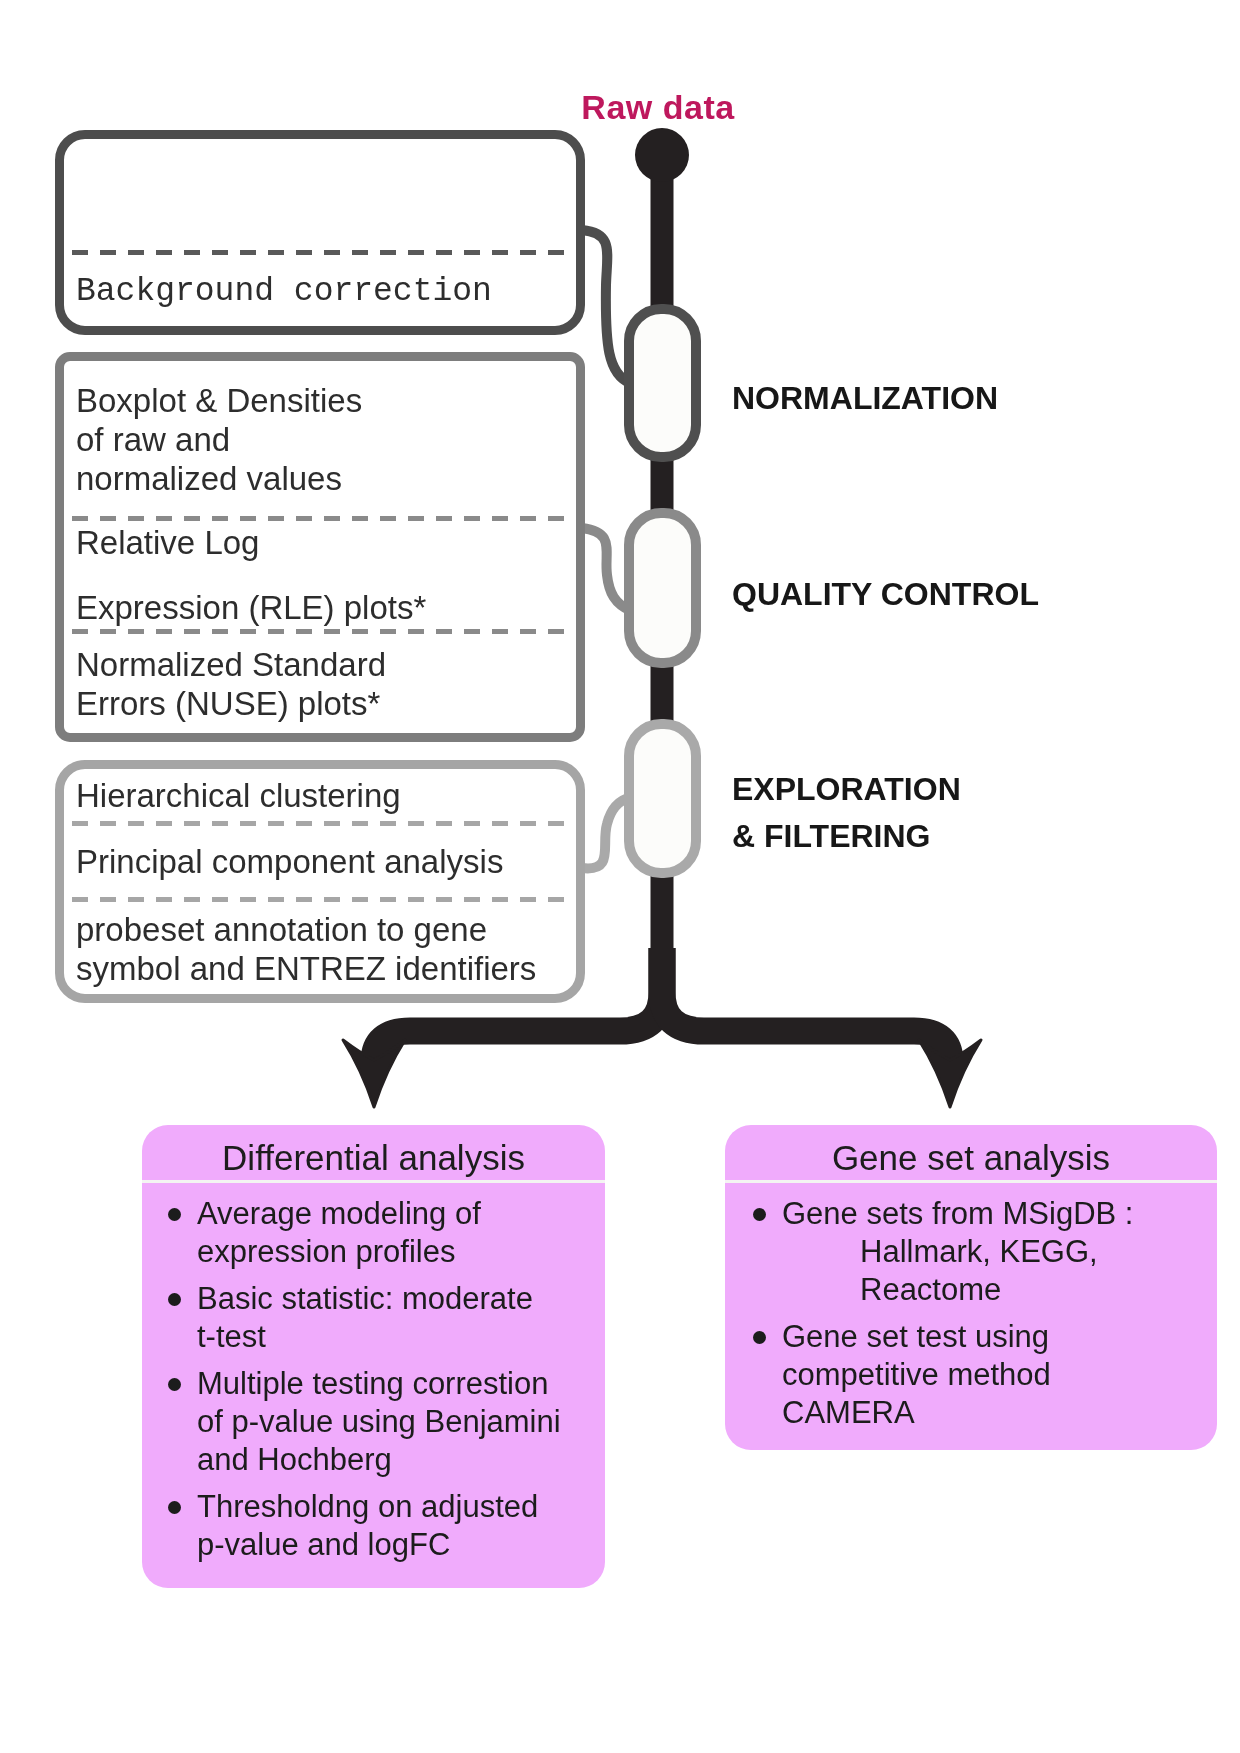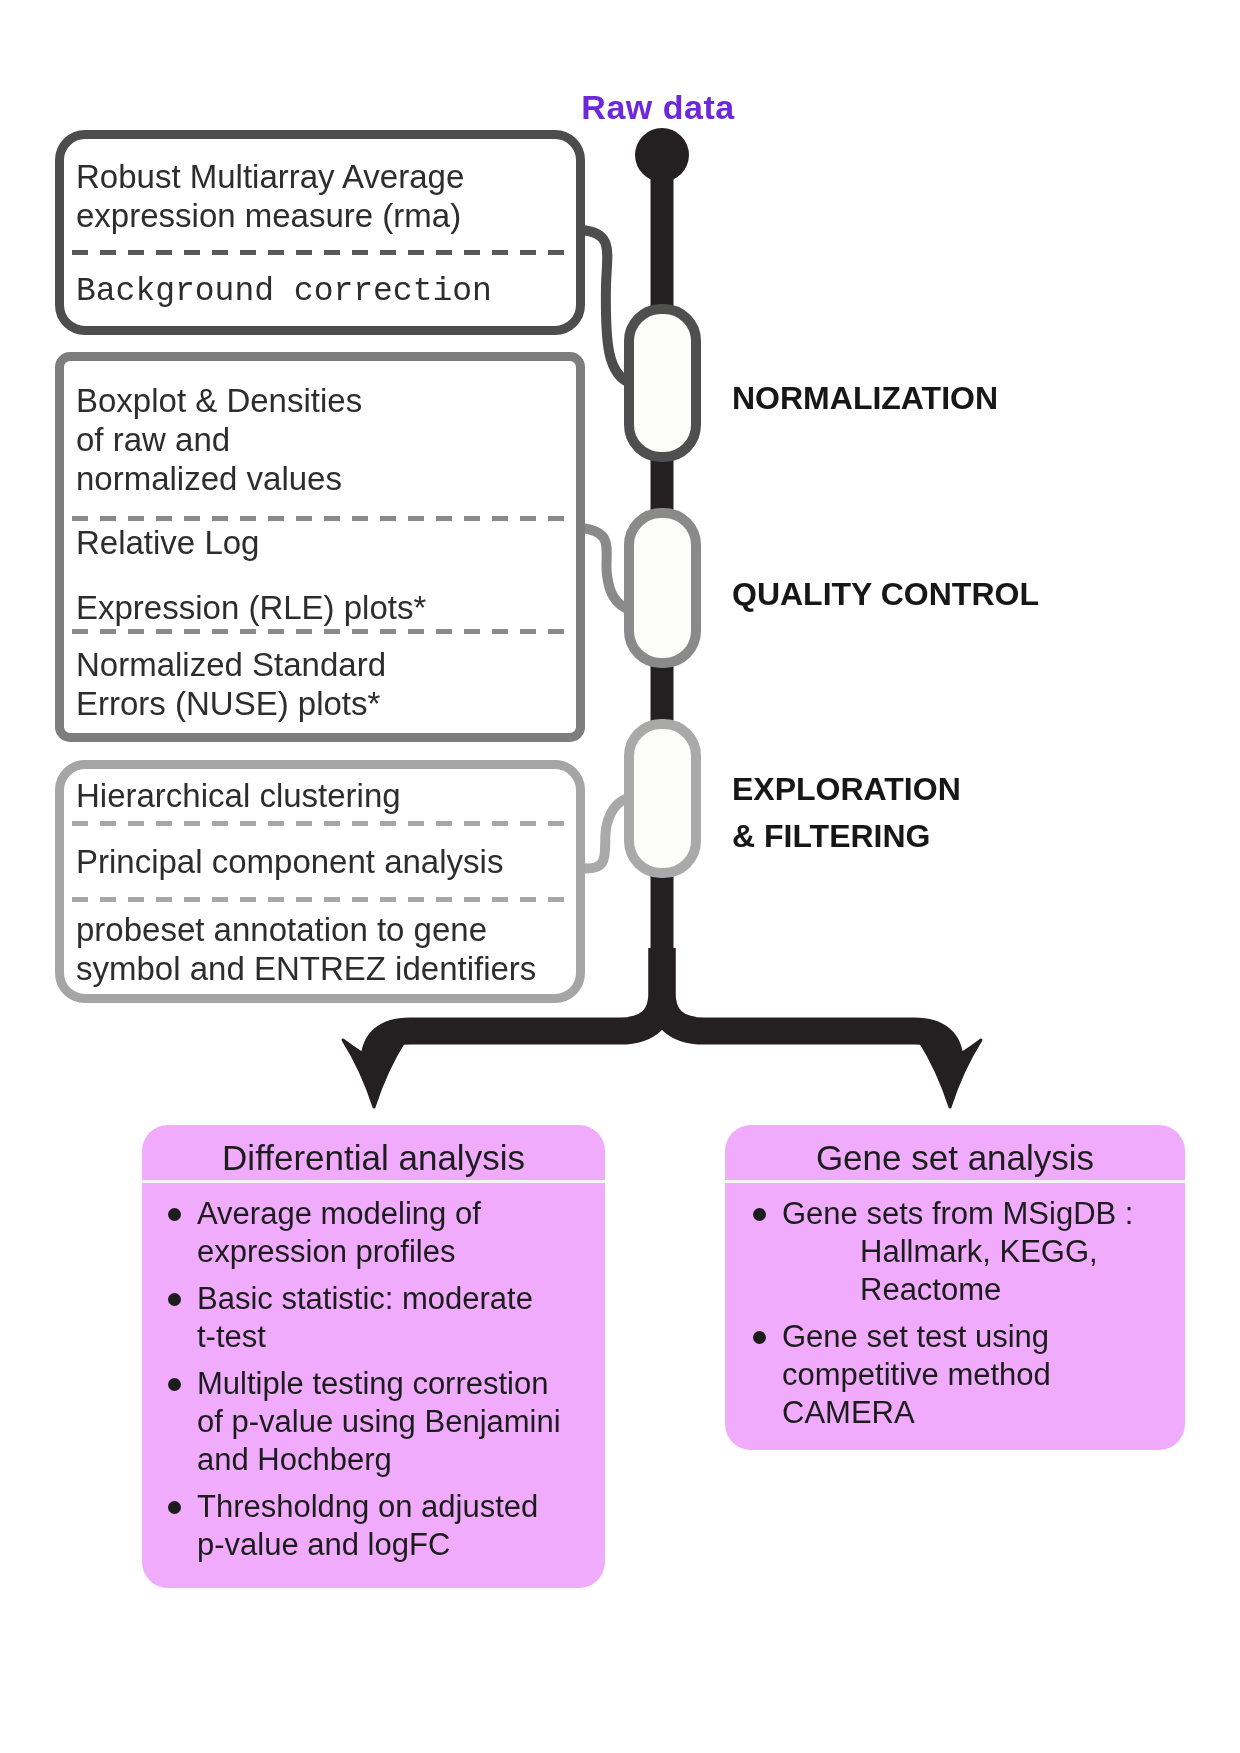--- a/index.html
+++ b/index.html
@@ -7,21 +7,21 @@
     position:relative;width:1240px;height:1753px;background:#ffffff;
     font-family:"Liberation Sans",sans-serif;overflow:hidden;color:#2d2d2d;
   }
   .abs{position:absolute;}
   svg.layer{position:absolute;left:0;top:0;z-index:1;}
   .html-layer{position:absolute;left:0;top:0;width:100%;height:100%;z-index:2;}
 
   
   .raw-title{
     left:508px;top:88px;width:300px;text-align:center;
-    font-size:34px;font-weight:bold;color:#6d28d9;letter-spacing:0.5px;
+    font-size:34px;font-weight:bold;color:#be185d;letter-spacing:0.5px;
   }
 
   
   .flow-box{left:55px;width:530px;border-style:solid;border-width:9px;border-radius:30px;
     box-sizing:border-box;background:transparent;}
   .box-dark{top:130px;height:205px;border-color:#4d4d4d;}
   .box-med{top:352px;height:390px;border-color:#7d7d7d;border-radius:15px;}
   .box-light{top:760px;height:243px;border-color:#a5a5a5;}
   .section{position:absolute;left:12px;right:8px;display:flex;flex-direction:column;justify-content:center;}
   .ln{font-size:33px;line-height:39px;white-space:nowrap;}
@@ -50,21 +50,21 @@
   
   .stage-label{left:732px;font-size:32px;font-weight:bold;color:#171717;letter-spacing:0px;}
   .stage-label .ln{font-size:32px;line-height:47px;}
   .lbl-norm{top:375px;}
   .lbl-qc{top:571px;}
   .lbl-exp{top:766px;}
 
   
   .panel{background:#f0abfc;border-radius:26px;}
   .panel-left{left:142px;top:1125px;width:463px;height:463px;}
-  .panel-right{left:725px;top:1125px;width:460px;height:325px;}
+  .panel-right{left:725px;top:1125px;width:460px;height:325px;padding-left:32px;}
   .panel-title{position:absolute;top:12px;left:0;right:0;text-align:center;
     font-size:35px;line-height:42px;color:#1d1d1d;}
   .panel-sep{position:absolute;top:55px;left:0;right:0;height:3px;background:#f4f4f2;}
   .bullets{position:absolute;top:70px;left:26px;right:6px;}
   .panel-right .bullets{left:28px;}
   .bullet{display:flex;margin-bottom:9px;}
   .b-dot{flex:none;width:13px;height:13px;border-radius:50%;background:#1c1c1c;margin:13px 16px 0 0;}
   .b-text .ln{font-size:31px;line-height:38px;color:#1c1c1c;}
   .b-text .indent{margin-left:78px;}
 </style>
@@ -92,24 +92,20 @@
     <path d="M 950 1107 Q 938 1070 919 1040 Q 936 1053 950 1060 Q 964 1053 981 1040 Q 962 1070 950 1107 Z" fill="#242021" stroke="#242021" stroke-width="3" stroke-linejoin="round"></path>
 
     <circle cx="662" cy="155" r="27" fill="#242021"></circle>
   </svg>
 
   <div class="html-layer">
 
     <div class="abs raw-title">Raw data</div>
 
     <div class="abs flow-box box-dark">
-      <div class="section s1">
-        <div class="ln">Robust Multiarray Average</div>
-        <div class="ln">expression measure (rma)</div>
-      </div>
       <div class="dash dash-dark d1"></div>
       <div class="section s2">
         <div class="ln">Background correction</div>
       </div>
     </div>
 
     <div class="abs flow-box box-med">
       <div class="section s1">
         <div class="ln">Boxplot &amp; Densities</div>
         <div class="ln">of raw and</div>

